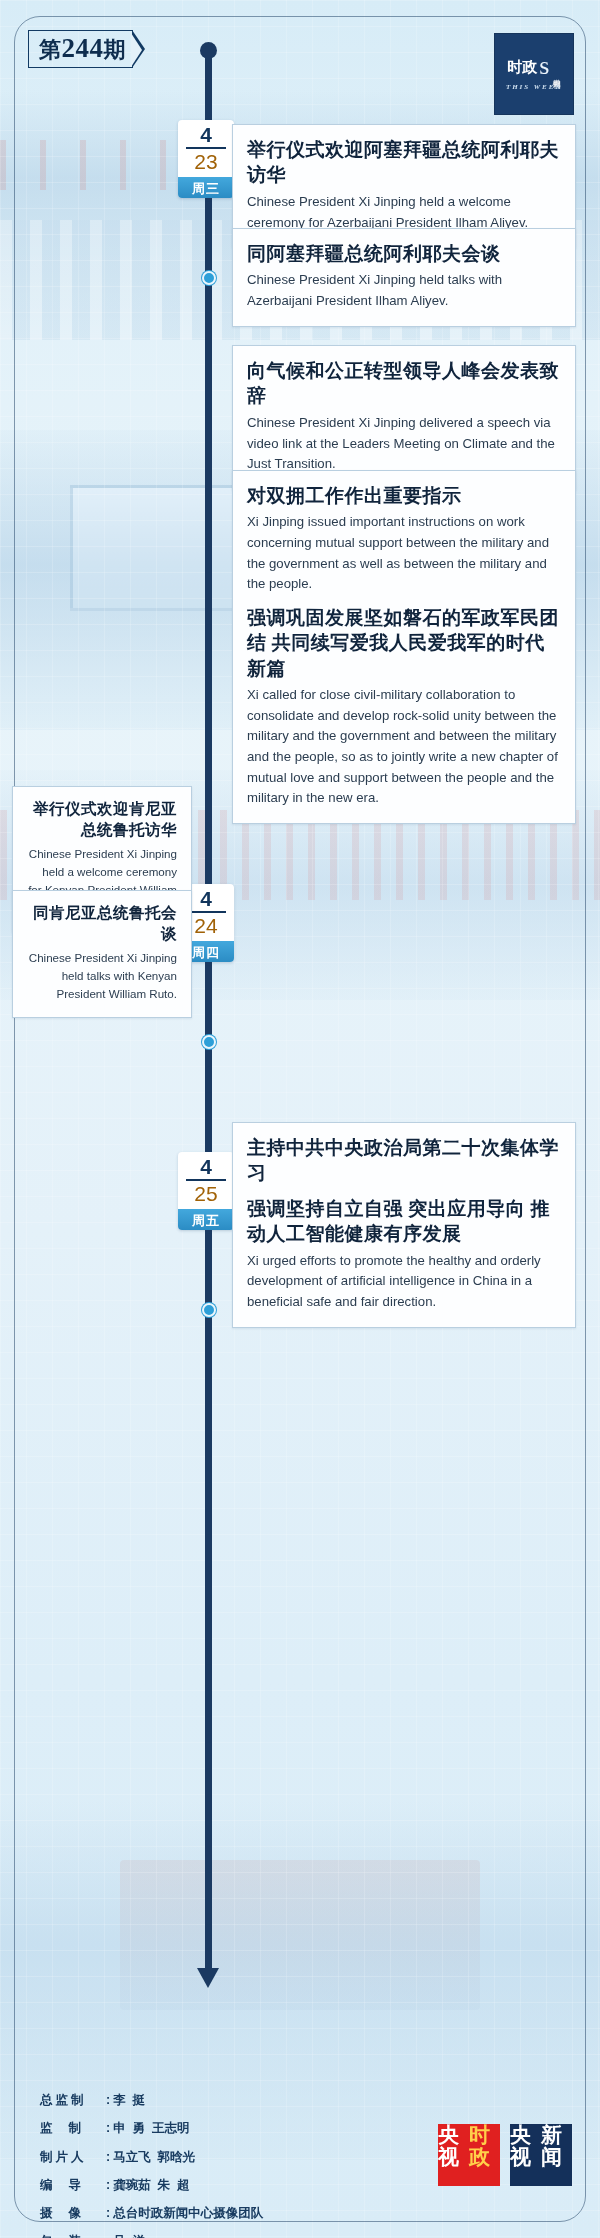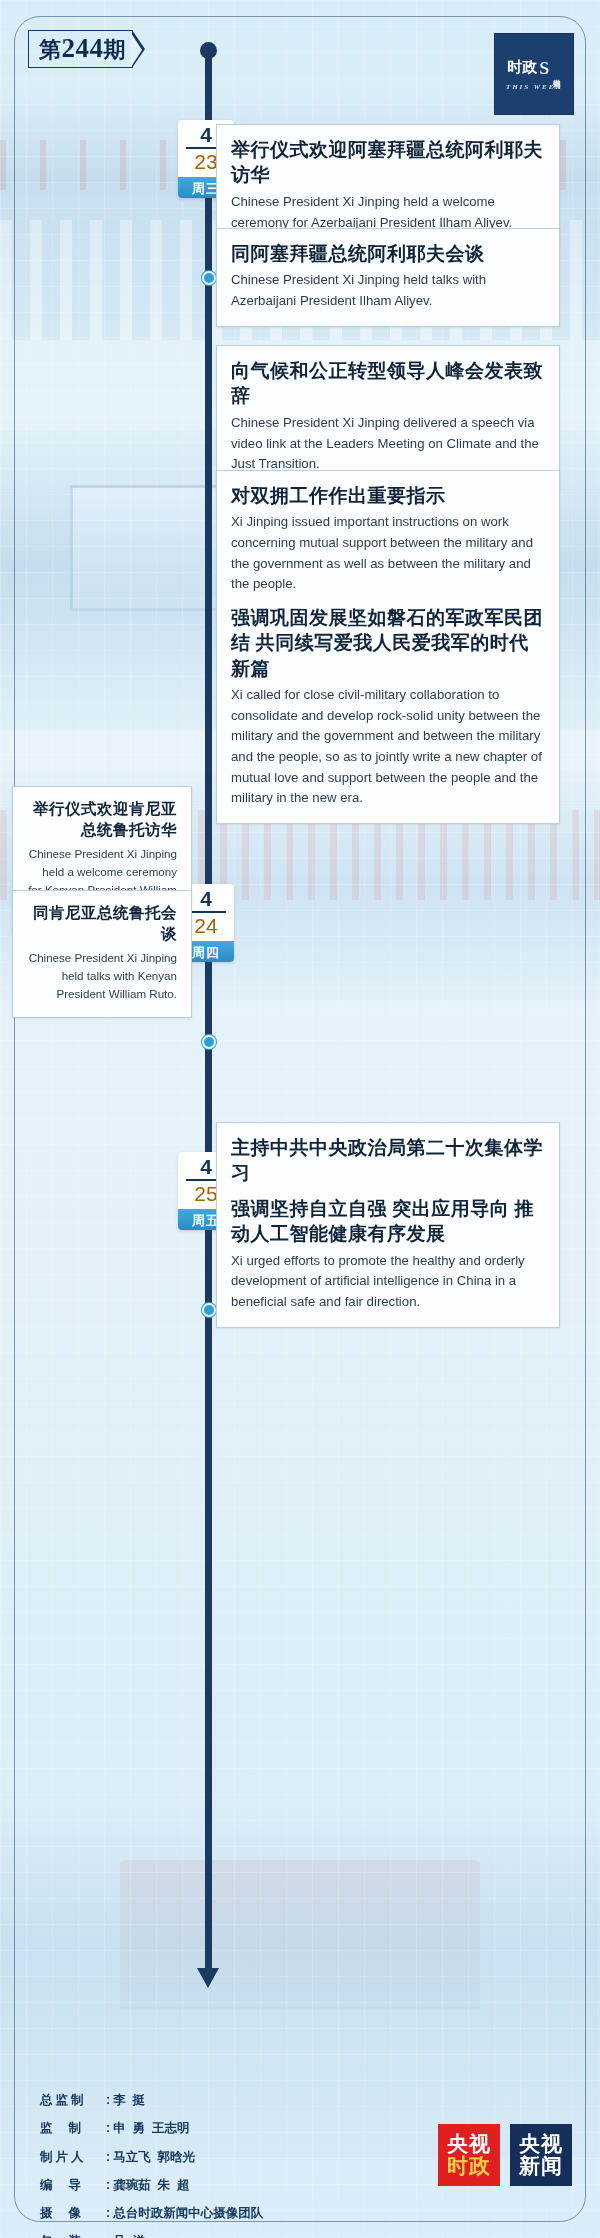--- a/index.html
+++ b/index.html
@@ -216,21 +216,21 @@
   }
 
   
   .card {
     position: absolute;
     background: #fdfeff;
     border: 1px solid #b9cfe0;
     box-shadow: 0 1px 2px rgba(40,80,120,.10);
     padding: 12px 14px 14px;
   }
-  .card.right { left: 216px; width: 344px; }
+  .card.right { left: 232px; width: 344px; }
   .card.left  { left: 12px;  width: 180px; text-align: right; }
 
   .cn-head {
     font-family: "Liberation Serif", "DejaVu Serif", serif;
     font-weight: 700;
     color: #10243c;
     font-size: 19px;
     line-height: 1.34;
     letter-spacing: .5px;
     margin-bottom: 4px;
@@ -259,22 +259,22 @@
   .credits .row { display: flex; white-space: pre; margin-top: 8px; }
   .credits .k { width: 66px; letter-spacing: 3px; }
   .credits .c { margin-right: 3px; }
 
   .footer-logos {
     position: absolute; right: 28px; top: 2124px;
     display: flex; gap: 10px; align-items: flex-start;
   }
   .flogo {
     width: 62px; height: 62px;
-    display: flex; flex-direction: column;
-    align-items: center; justify-content: center;
+    display: flex; flex-direction: row;
+    justify-content: center;
     font-family: "Liberation Sans", sans-serif;
     font-weight: 700; font-size: 21px; line-height: 1.05;
     color: #fff; letter-spacing: 1px;
     position: relative;
   }
   .flogo.red { background: #e02020; }
   .flogo.red:before {
     content:""; position:absolute; left:-5px; bottom:-5px;
     width:62px; height:62px; background:#f5c518; z-index:-1;
   }

